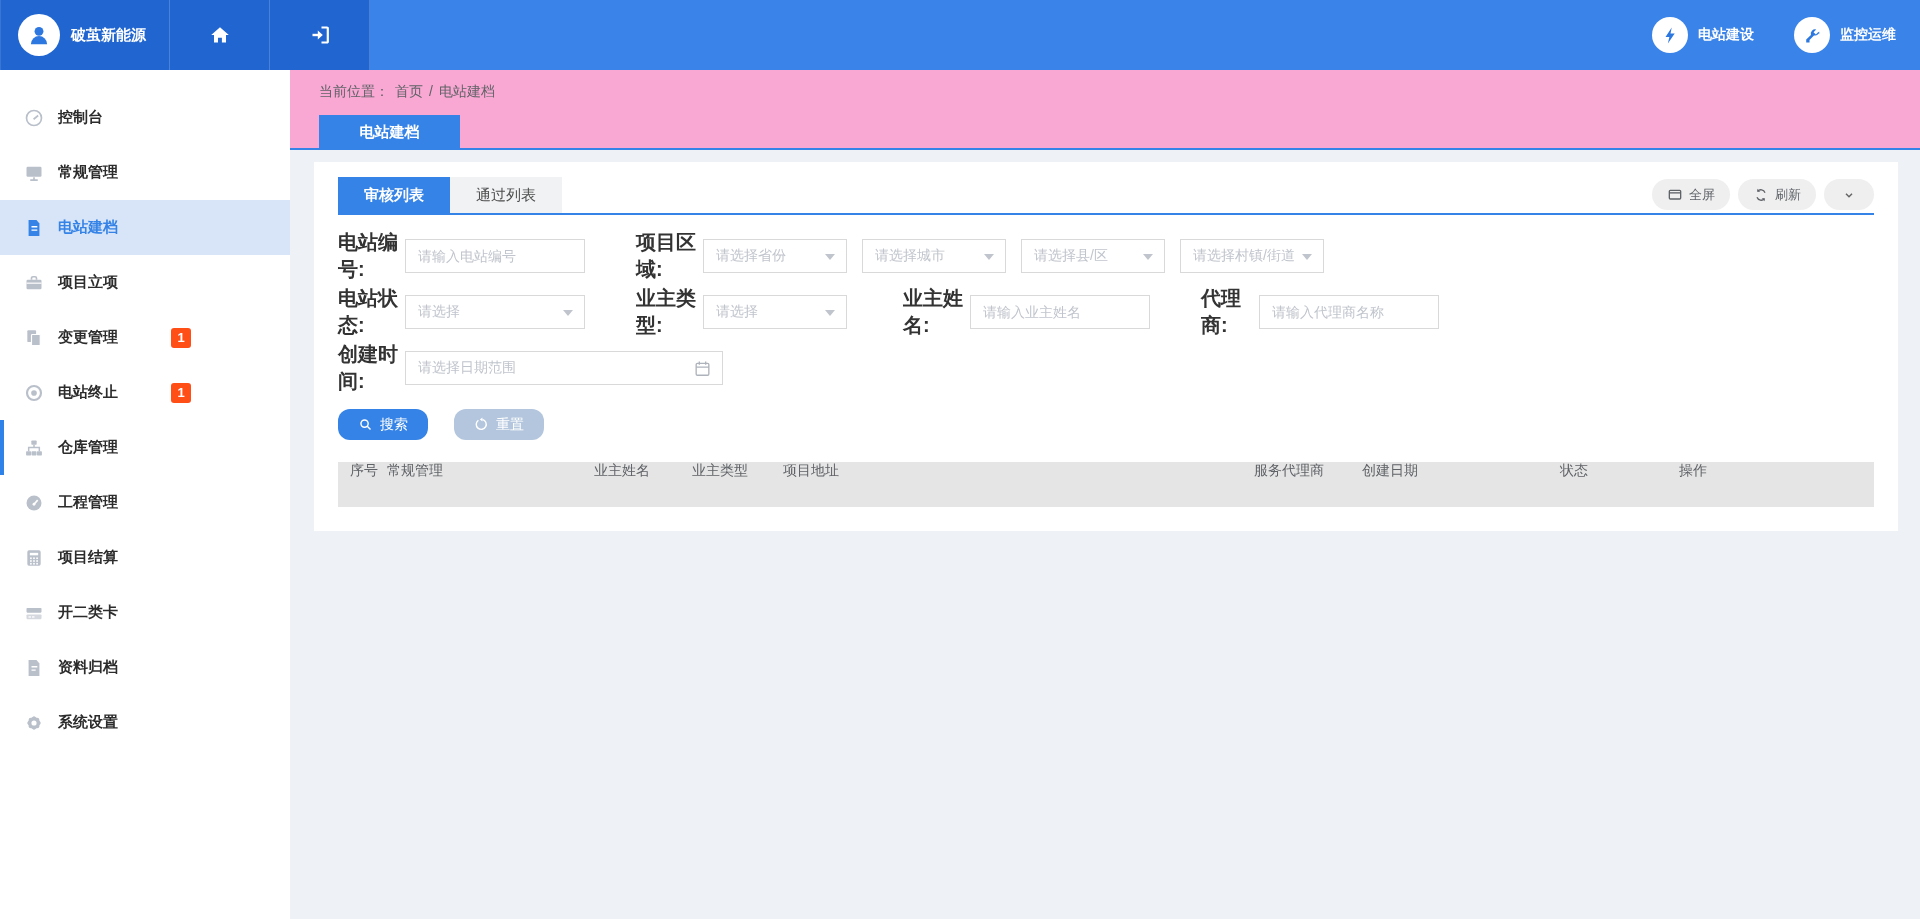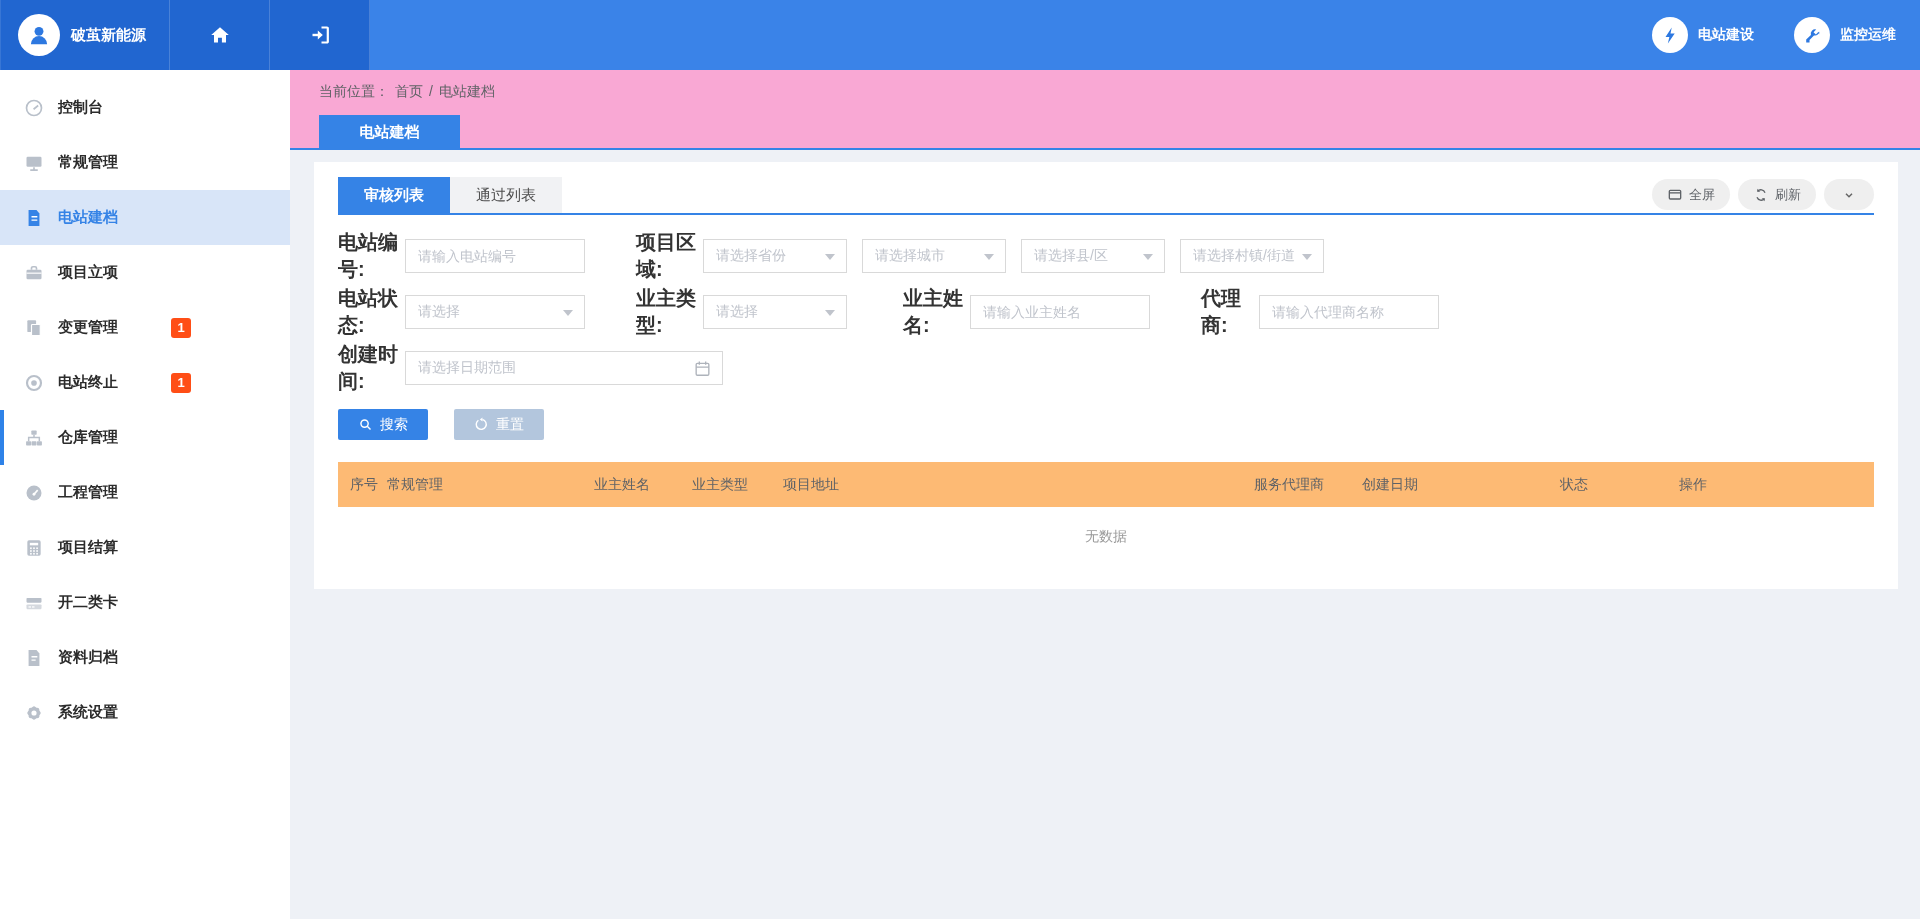--- a/index.html
+++ b/index.html
@@ -20,21 +20,21 @@
   .avatar { width:42px; height:42px; border-radius:50%; background:#fff; display:flex; align-items:center; justify-content:center; flex:none; }
   .avatar svg { width:26px; height:26px; }
   .user-name { color:#fff; font-size:15px; margin-left:11px; font-weight:600; }
   .top-right { margin-left:auto; display:flex; align-items:center; gap:40px; padding-right:24px; }
   .top-link { display:flex; align-items:center; cursor:pointer; }
   .hcirc { width:36px; height:36px; border-radius:50%; background:#fff; display:flex; align-items:center; justify-content:center; margin-right:10px; }
   .hcirc svg { width:21px; height:21px; }
   .top-link-label { color:#fff; font-size:14px; font-weight:600; }
 
   
-  .sidebar { position:absolute; left:0; top:70px; width:330px; bottom:0; background:#fff; padding-top:10px; }
+  .sidebar { position:absolute; left:0; top:70px; width:330px; bottom:0; background:#fff; padding-top:20px; }
   .side-item { position:relative; height:55px; display:flex; align-items:center; padding:0 20px 0 24px; cursor:pointer; }
   .s-icon { width:20px; height:20px; color:#b9c0ca; margin-right:14px; flex:none; display:flex; }
   .s-icon svg { width:20px; height:20px; }
   .s-label { font-size:15px; font-weight:700; color:#2c2c2c; }
   .side-item.active { background:#d8e5f8; }
   .side-item.active .s-label { color:#3583e6; }
   .side-item.active .s-icon { color:#3583e6; }
   .chev { margin-left:auto; color:#9aa0a8; display:flex; }
   .chev svg { width:15px; height:15px; }
   .badge { position:absolute; left:171px; top:50%; transform:translateY(-50%); min-width:20px; height:20px; line-height:20px; text-align:center; background:#ff4e16; color:#fff; font-size:13px; font-weight:700; border-radius:3px; padding:0 3px; }
@@ -66,26 +66,26 @@
   input.ctl::placeholder { color:#c0c4cc; }
   .w180 { width:180px; } .w318 { width:318px; }
   .fselect { width:144px; margin-right:15px; position:relative; display:flex; align-items:center; padding:0 26px 0 12px; cursor:pointer; }
   .fselect.w180 { width:180px; margin-right:0; }
   .ph { color:#c0c4cc; font-size:14px; white-space:nowrap; overflow:hidden; }
   .caret { position:absolute; right:11px; top:14px; width:0; height:0; border-left:5px solid transparent; border-right:5px solid transparent; border-top:6px solid #c0c4cc; }
   .fdate { position:relative; display:flex; align-items:center; padding:0 36px 0 12px; cursor:pointer; }
   .fdate svg { position:absolute; right:10px; top:7px; width:19px; height:19px; }
 
   .actions { display:flex; margin-top:24px; }
-  .btn { height:31px; width:90px; border:none; border-radius:2px; display:flex; align-items:center; justify-content:center; gap:7px; font-size:14px; color:#fff; cursor:pointer; font-family:inherit; }
+  .btn { height:31px; width:90px; border:none; border-radius:12px; display:flex; align-items:center; justify-content:center; gap:7px; font-size:14px; color:#fff; cursor:pointer; font-family:inherit; }
   .btn svg { width:15px; height:15px; }
   .btn-search { background:#3583e6; }
   .btn-reset { background:#b3c6dd; margin-left:26px; }
 
-  .thead { margin-top:22px; height:45px; background:#fdba74; display:flex; align-items:center; padding:0 12px; }
+  .thead { margin-top:22px; height:45px; background:#e5e5e5; display:flex; align-items:flex-start; padding:0 12px; }
   .th { font-size:14px; color:#5f6266; flex:none; }
   .th:last-child { flex:1; }
   .empty { height:58px; line-height:58px; text-align:center; color:#9a9a9a; font-size:14px; }
 </style>
 </head>
 <body>
 
 <header class="topbar">
 
   <div class="nav-group">
@@ -412,16 +412,15 @@
       <div class="th" style="width:207px">常规管理</div>
       <div class="th" style="width:98px">业主姓名</div>
       <div class="th" style="width:91px">业主类型</div>
       <div class="th" style="width:471px">项目地址</div>
       <div class="th" style="width:108px">服务代理商</div>
       <div class="th" style="width:198px">创建日期</div>
       <div class="th" style="width:119px">状态</div>
       <div class="th">操作</div>
     </div>
 
-    <div class="empty">无数据</div>
 
   </section>
 </main>
 
 </body></html>

